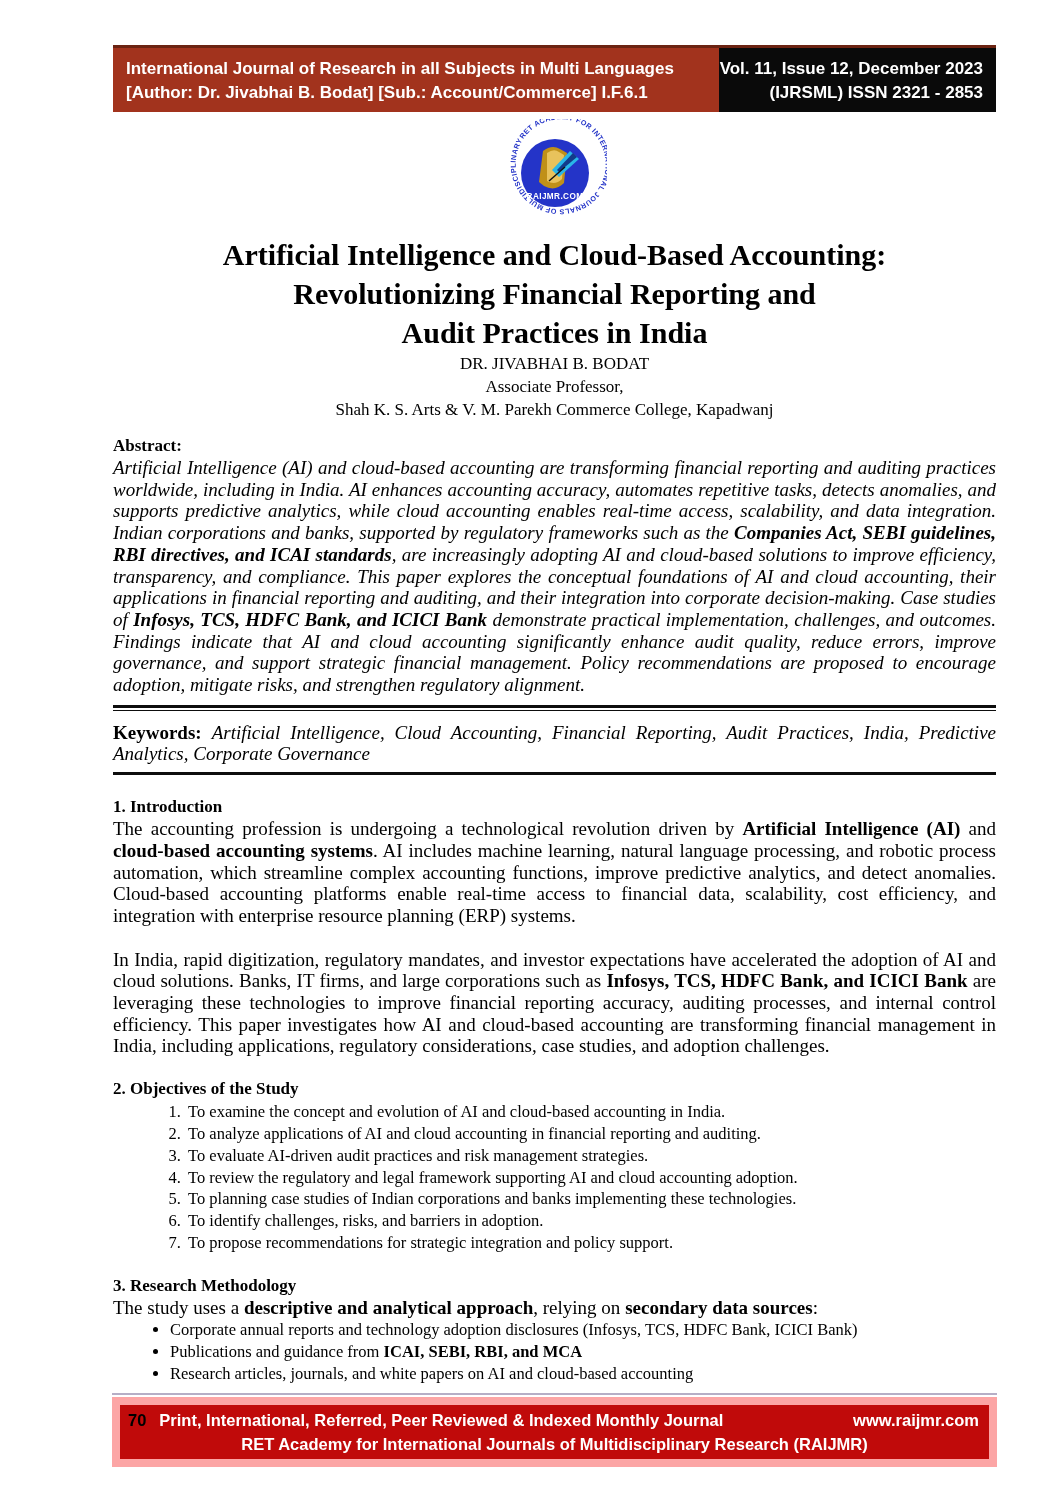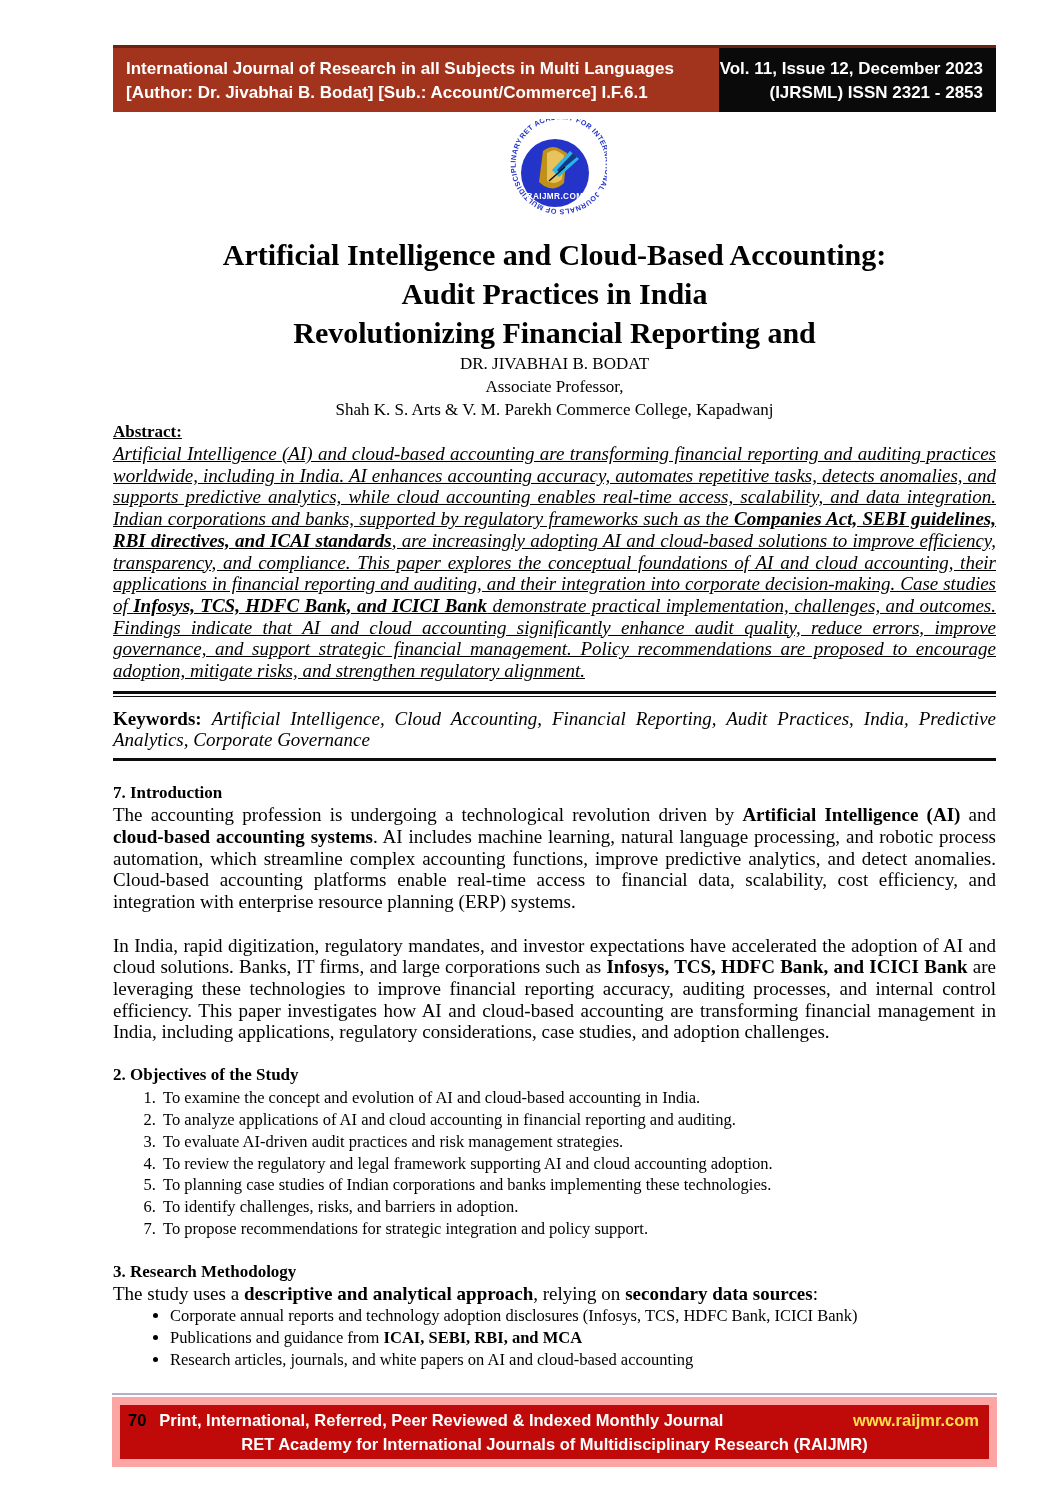--- a/index.html
+++ b/index.html
@@ -20,42 +20,42 @@
   .logo-row{text-align:center;margin-top:7px;height:104px;}
   svg.logo{width:104px;height:104px;}
 
   
   .title{margin:12px 0 0;font-size:30px;line-height:39px;text-align:center;font-weight:bold;}
   .author{text-align:center;font-size:17px;line-height:23px;}
 
   
   .section-h{font-weight:bold;font-size:17px;line-height:22px;}
   p{margin:0;text-align:justify;font-size:19px;line-height:21.7px;}
-  .abstract{margin-top:0;text-decoration:underline;}
+  .abstract{margin-top:14px;}
   .abstract p{font-style:italic;}
   .rule-thickthin{margin-top:9px;border-top:3px solid #0d0d0d;border-bottom:1px solid #0d0d0d;height:2px;}
   .keywords{margin-top:11px;}
   .keywords i{font-style:italic;}
   .rule-thick{margin-top:7px;border-top:3px solid #0d0d0d;height:0;}
   .sec{margin-top:21px;}
   .para-gap{margin-top:22px;}
   ol.objectives{margin:1px 0 0;padding-left:47px;}
-  ol.objectives li{padding-left:3px;font-size:16.5px;line-height:21.8px;}
+  ol.objectives li{padding-left:3px;font-size:16.5px;line-height:21.8px;margin-left:25px;}
   ul.bullets{margin:1px 0 0;padding-left:37px;list-style:disc;}
   ul.bullets li{font-size:16.5px;line-height:21.8px;margin-left:20px;}
 
   
   .pre-footer-rule{position:absolute;left:112px;right:61px;top:1393px;height:2px;background:#b6aec6;}
   .footer{position:absolute;left:112px;right:61px;top:1397px;background:#c00a0a;
           border:8px solid #fca5a5;color:#fff;font-family:"Liberation Sans",sans-serif;
           font-weight:bold;font-size:16.5px;}
   .f-line1{display:flex;padding:3px 10px 0 8px;line-height:24px;}
   .pgnum{color:#000;margin-right:13px;}
   .f-text{flex:1;}
-  .f-site{color:#fde047;}
+  .f-site{color:#ffffff;}
   .f-line2{text-align:center;line-height:24px;padding-bottom:3px;}
 </style>
 </head>
 <body>
 
 <div class="page">
   <div class="content">
 
     <div class="top-rule"></div>
 
@@ -84,43 +84,43 @@
         <path d="M44,34 q7,-5 12,-1 l5,3 -2,24 q-7,7 -15,2 z" fill="#e8c25c"></path>
         <path d="M67,32 l9,8 -20,18 -7,-7 z" fill="#29b6e8"></path>
         <path d="M70,34 l4,4 -18,15 -2,-2 z" fill="#123a8a"></path>
         <path d="M46,62 l16,-14" stroke="#111" stroke-width="1.4" fill="none"></path>
         <text x="52" y="80" text-anchor="middle" font-family="Liberation Sans, sans-serif" font-size="8.2" font-weight="bold" fill="#ffffff" letter-spacing="0.4">RAIJMR.COM</text>
       </svg>
     </div>
 
     <h1 class="title">
       <div>Artificial Intelligence and Cloud-Based Accounting:</div>
+      <div>Revolutionizing Financial Reporting and</div>
       <div>Audit Practices in India</div>
-      <div>Revolutionizing Financial Reporting and</div>
     </h1>
 
     <div class="author">
       <div>DR. JIVABHAI B. BODAT</div>
       <div>Associate Professor,</div>
       <div>Shah K. S. Arts &amp; V. M. Parekh Commerce College, Kapadwanj</div>
     </div>
 
     <div class="abstract">
       <div class="section-h">Abstract:</div>
       <p>Artificial Intelligence (AI) and cloud-based accounting are transforming financial reporting and auditing practices worldwide, including in India. AI enhances accounting accuracy, automates repetitive tasks, detects anomalies, and supports predictive analytics, while cloud accounting enables real-time access, scalability, and data integration. Indian corporations and banks, supported by regulatory frameworks such as the <b>Companies Act, SEBI guidelines, RBI directives, and ICAI standards</b>, are increasingly adopting AI and cloud-based solutions to improve efficiency, transparency, and compliance. This paper explores the conceptual foundations of AI and cloud accounting, their applications in financial reporting and auditing, and their integration into corporate decision-making. Case studies of <b>Infosys, TCS, HDFC Bank, and ICICI Bank</b> demonstrate practical implementation, challenges, and outcomes. Findings indicate that AI and cloud accounting significantly enhance audit quality, reduce errors, improve governance, and support strategic financial management. Policy recommendations are proposed to encourage adoption, mitigate risks, and strengthen regulatory alignment.</p>
     </div>
 
     <div class="rule-thickthin"></div>
 
     <p class="keywords"><b>Keywords:</b> <i>Artificial Intelligence, Cloud Accounting, Financial Reporting, Audit Practices, India, Predictive Analytics, Corporate Governance</i></p>
 
     <div class="rule-thick"></div>
 
     <section class="sec">
-      <div class="section-h">7. Introduction</div>
+      <div class="section-h">1. Introduction</div>
       <p>The accounting profession is undergoing a technological revolution driven by <b>Artificial Intelligence (AI)</b> and <b>cloud-based accounting systems</b>. AI includes machine learning, natural language processing, and robotic process automation, which streamline complex accounting functions, improve predictive analytics, and detect anomalies. Cloud-based accounting platforms enable real-time access to financial data, scalability, cost efficiency, and integration with enterprise resource planning (ERP) systems.</p>
       <p class="para-gap">In India, rapid digitization, regulatory mandates, and investor expectations have accelerated the adoption of AI and cloud solutions. Banks, IT firms, and large corporations such as <b>Infosys, TCS, HDFC Bank, and ICICI Bank</b> are leveraging these technologies to improve financial reporting accuracy, auditing processes, and internal control efficiency. This paper investigates how AI and cloud-based accounting are transforming financial management in India, including applications, regulatory considerations, case studies, and adoption challenges.</p>
     </section>
 
     <section class="sec">
       <div class="section-h">2. Objectives of the Study</div>
       <ol class="objectives">
         <li>To examine the concept and evolution of AI and cloud-based accounting in India.</li>
         <li>To analyze applications of AI and cloud accounting in financial reporting and auditing.</li>
         <li>To evaluate AI-driven audit practices and risk management strategies.</li>

